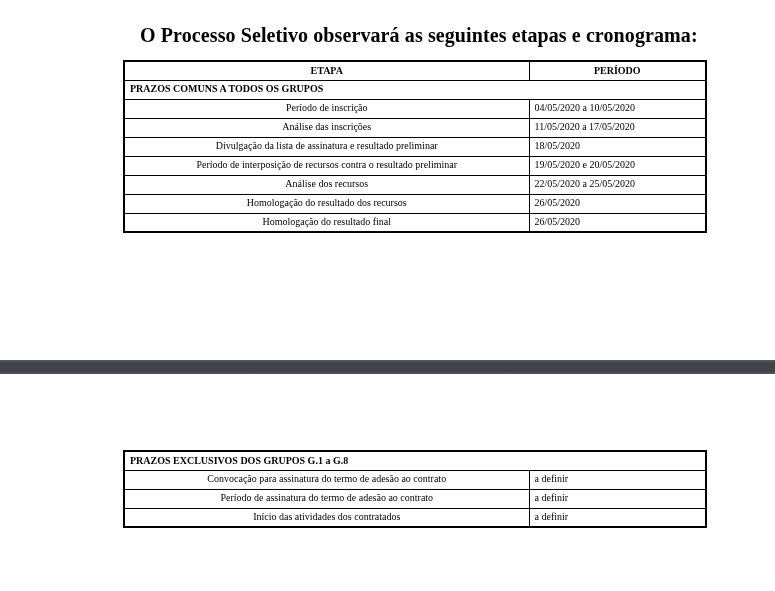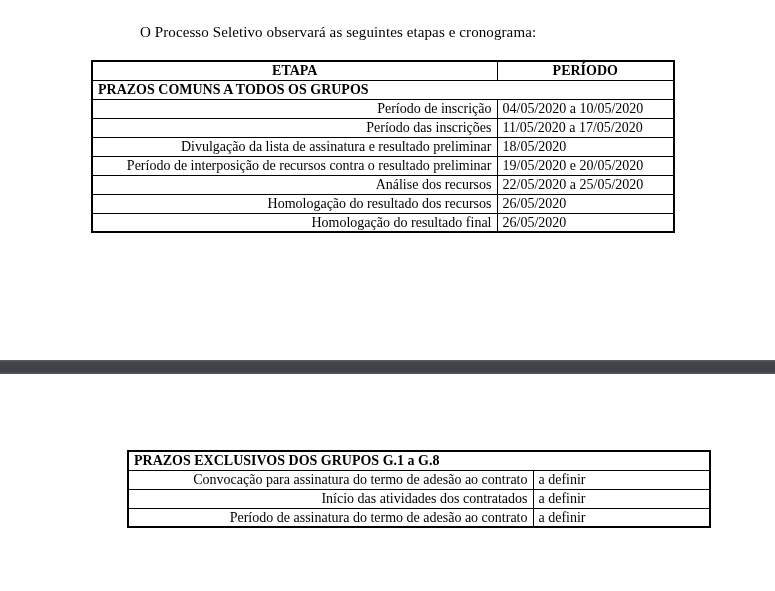--- a/index.html
+++ b/index.html
@@ -8,55 +8,55 @@
     background: #ffffff;
     font-family: "Liberation Serif", "DejaVu Serif", serif;
     color: #000;
     overflow: hidden;
     position: relative;
   }
   .intro {
     position: absolute;
     left: 140px;
     top: 24px;
-    font-size: 15px;
-    font-weight: normal;
+    font-size: 20px;
+    font-weight: bold;
     letter-spacing: 0.1px;
     white-space: nowrap;
   }
   table.doc-table {
     position: absolute;
-    left: 91px;
+    left: 123px;
     border-collapse: collapse;
     width: 582px;
     table-layout: fixed;
-    font-size: 14px;
+    font-size: 10px;
     border: 2px solid #000;
   }
   #table-common { top: 60px; }
-  #table-groups { top: 450px; margin-left: 36px; }
+  #table-groups { top: 450px; }
   .doc-table th,
   .doc-table td {
     border: 1px solid #000;
     height: 19px;
     padding: 0 5px;
     line-height: 1.25;
     vertical-align: middle;
     white-space: nowrap;
     overflow: hidden;
   }
   .doc-table th {
     font-weight: bold;
     text-align: center;
   }
   .doc-table td.section-header {
     font-weight: bold;
     text-align: left;
   }
-  .doc-table td.etapa-cell { text-align: right; font-family: Liberation Serif, serif; }
+  .doc-table td.etapa-cell { text-align: center; font-family: Liberation Serif, serif; }
   .doc-table td.periodo-cell { text-align: left; }
   .col-etapa   { width: 405px; }
   .col-periodo { width: 177px; }
   .page-break-bar {
     position: absolute;
     left: 0;
     top: 360px;
     width: 775px;
     height: 14px;
     background: linear-gradient(180deg, #5b5f63 0%, #41454a 20%, #3f4347 80%, #565a5e 100%);
@@ -80,21 +80,21 @@
     <tr>
       <td class="section-header" colspan="2">PRAZOS COMUNS A TODOS OS GRUPOS</td>
     </tr>
   </thead>
   <tbody>
       <tr>
         <td class="etapa-cell">Período de inscrição</td>
         <td class="periodo-cell">04/05/2020 a 10/05/2020</td>
       </tr>
       <tr>
-        <td class="etapa-cell">Período das inscrições</td>
+        <td class="etapa-cell">Análise das inscrições</td>
         <td class="periodo-cell">11/05/2020 a 17/05/2020</td>
       </tr>
       <tr>
         <td class="etapa-cell">Divulgação da lista de assinatura e resultado preliminar</td>
         <td class="periodo-cell">18/05/2020</td>
       </tr>
       <tr>
         <td class="etapa-cell">Período de interposição de recursos contra o resultado preliminar</td>
         <td class="periodo-cell">19/05/2020 e 20/05/2020</td>
       </tr>
@@ -124,21 +124,21 @@
     <tr>
       <td class="section-header" colspan="2">PRAZOS EXCLUSIVOS DOS GRUPOS G.1 a G.8</td>
     </tr>
   </thead>
   <tbody>
       <tr>
         <td class="etapa-cell">Convocação para assinatura do termo de adesão ao contrato</td>
         <td class="periodo-cell">a definir</td>
       </tr>
       <tr>
-        <td class="etapa-cell">Início das atividades dos contratados</td>
+        <td class="etapa-cell">Período de assinatura do termo de adesão ao contrato</td>
         <td class="periodo-cell">a definir</td>
       </tr>
       <tr>
-        <td class="etapa-cell">Período de assinatura do termo de adesão ao contrato</td>
+        <td class="etapa-cell">Início das atividades dos contratados</td>
         <td class="periodo-cell">a definir</td>
       </tr>
     </tbody>
 </table>
 
 </body></html>

